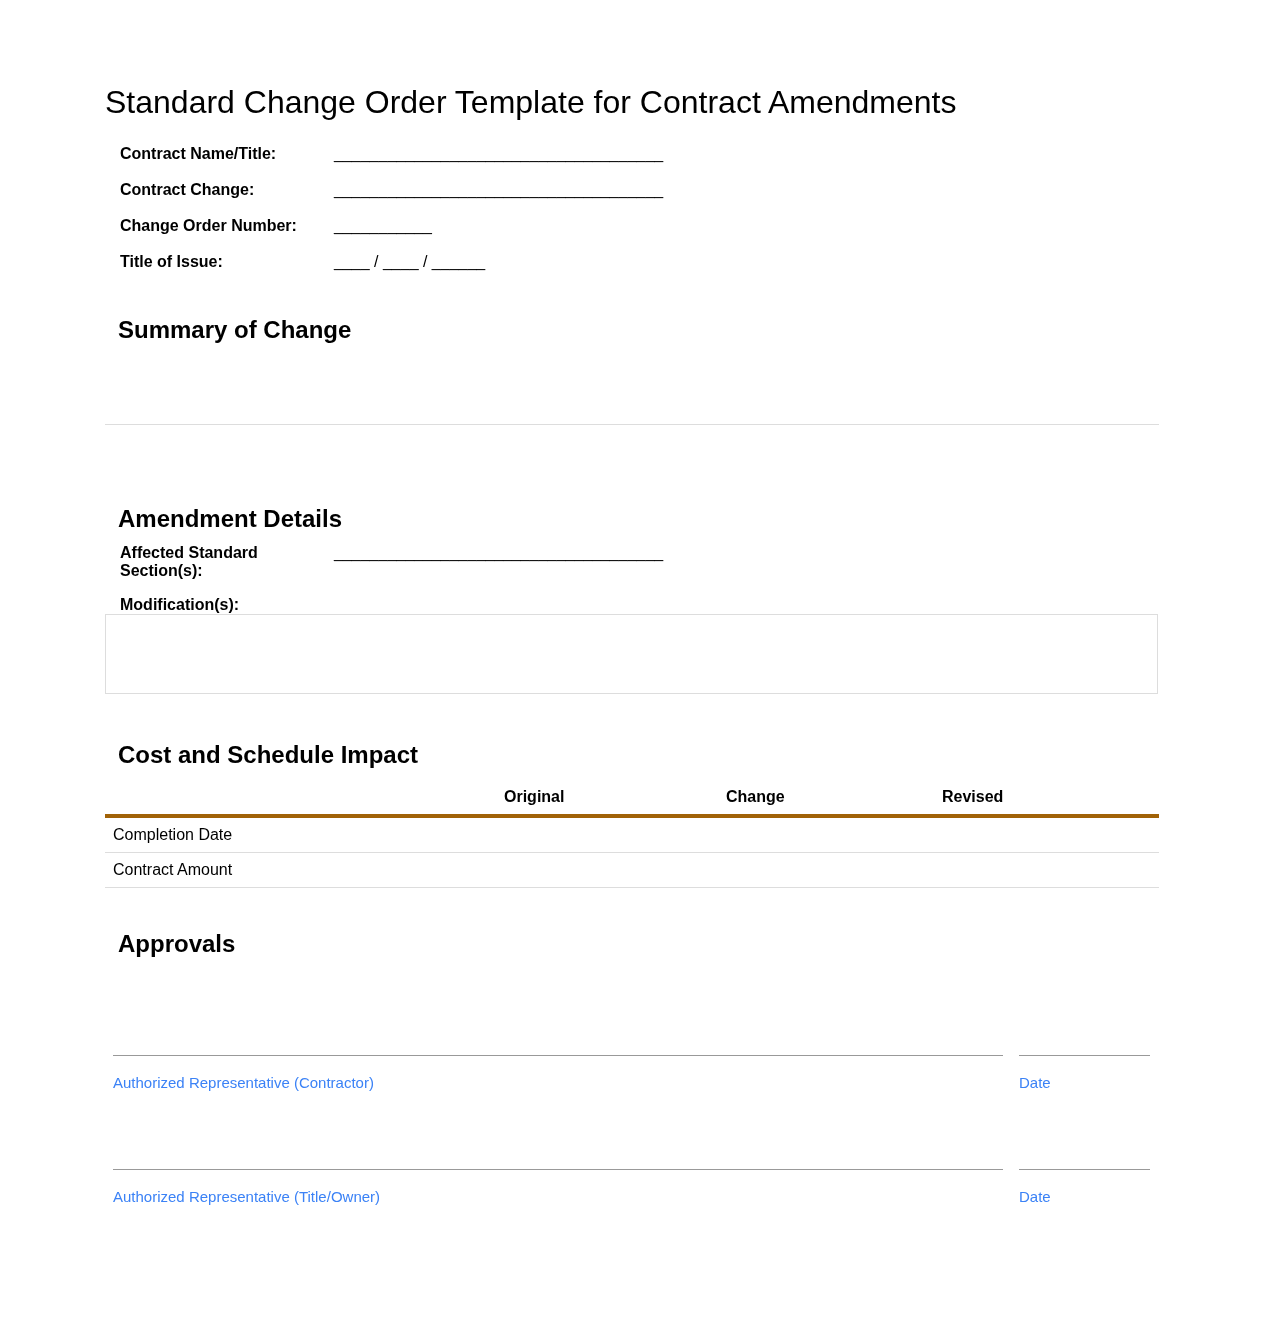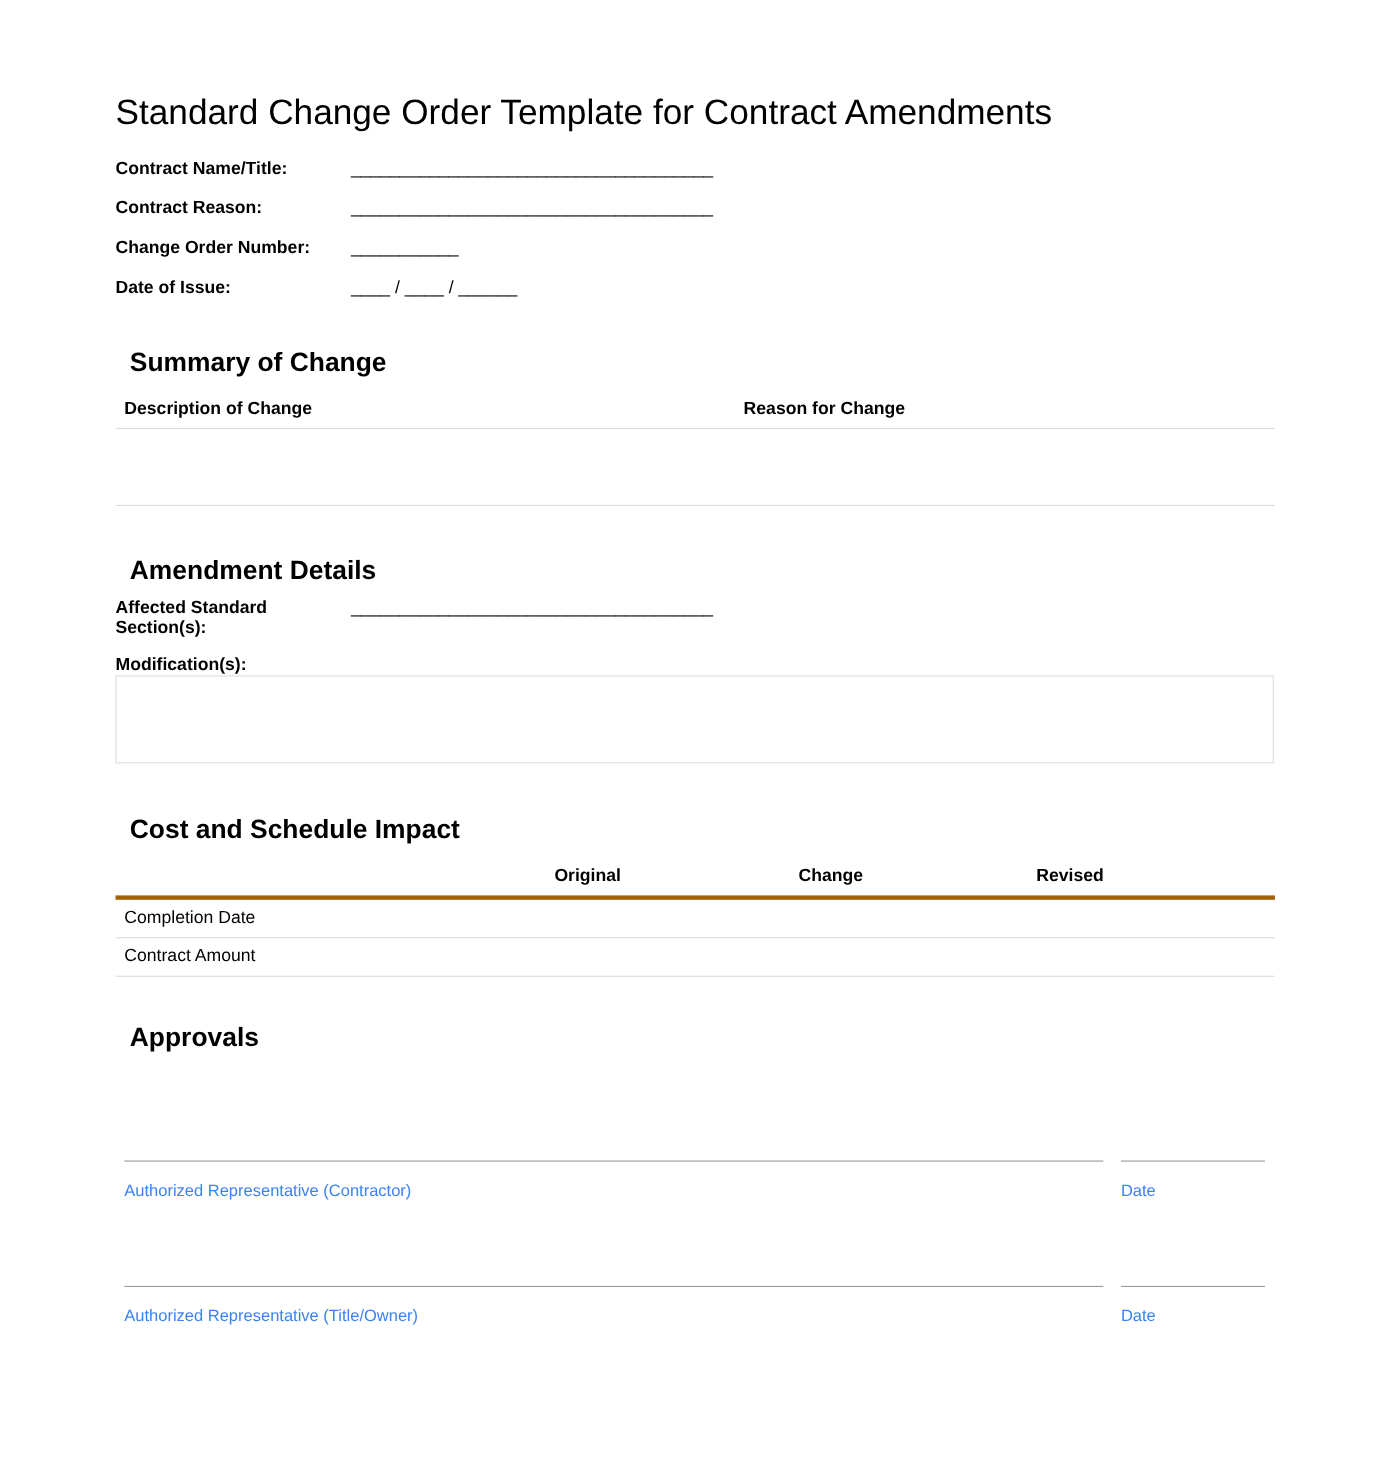--- a/index.html
+++ b/index.html
@@ -5,21 +5,21 @@
     html, body { margin: 0; padding: 0; background: #ffffff; }
     body {
       width: 1263px; height: 1329px; position: relative;
       font-family: "Liberation Sans", sans-serif; color: #000;
     }
     .page { position: absolute; left: 105px; top: 0; width: 1054px; }
     h1 {
       position: absolute; left: 0; top: 84px; margin: 0;
       font-size: 32px; font-weight: normal; white-space: nowrap; line-height: 36px;
     }
-    .field-row { position: absolute; left: 0; font-size: 16px; font-weight: bold; line-height: 18px; }
+    .field-row { position: absolute; left: 15px; font-size: 16px; font-weight: bold; line-height: 18px; }
     .field-label { position: absolute; left: 0; top: 0; width: 200px; white-space: nowrap; }
     .field-blank { position: absolute; left: 214px; top: 0; font-weight: normal; white-space: pre; }
     .h2 { position: absolute; left: 0; margin: 13px; font-size: 24px; font-weight: bold; line-height: 28px; white-space: nowrap; }
     .summary-table { position: absolute; left: 0; top: 355px; width: 1054px; }
     .summary-head { position: relative; height: 34px; border-bottom: 1px solid #dddddd; }
     .summary-head span { position: absolute; top: 8px; font-size: 16px; font-weight: bold; }
     .summary-body { height: 69px; border-bottom: 1px solid #dddddd; }
     .mods-box {
       position: absolute; left: 0; top: 614px; width: 1053px; height: 80px;
       border: 1px solid #dddddd; box-sizing: border-box;
@@ -37,38 +37,34 @@
 <body>
 
 <div class="page">
   <h1>Standard Change Order Template for Contract Amendments</h1>
 
   <div class="field-row" style="top:145px;">
     <span class="field-label">Contract Name/Title:</span>
     <span class="field-blank">_____________________________________</span>
   </div>
   <div class="field-row" style="top:181px;">
-    <span class="field-label">Contract Reason:</span>
+    <span class="field-label">Contract Change:</span>
     <span class="field-blank">_____________________________________</span>
   </div>
   <div class="field-row" style="top:217px;">
     <span class="field-label">Change Order Number:</span>
     <span class="field-blank">___________</span>
   </div>
   <div class="field-row" style="top:253px;">
-    <span class="field-label">Date of Issue:</span>
+    <span class="field-label">Title of Issue:</span>
     <span class="field-blank">____ / ____ / ______</span>
   </div>
 
   <div class="h2" style="top:303px;">Summary of Change</div>
   <div class="summary-table">
-    <div class="summary-head">
-      <span style="left:8px;">Description of Change</span>
-      <span style="left:571px;">Reason for Change</span>
-    </div>
     <div class="summary-body"></div>
   </div>
 
   <div class="h2" style="top:492px;">Amendment Details</div>
   <div class="field-row" style="top:544px;">
     <span class="field-label">
       <span>Affected Standard</span><br>
       <span>Section(s):</span>
     </span>
     <span class="field-blank">_____________________________________</span>

